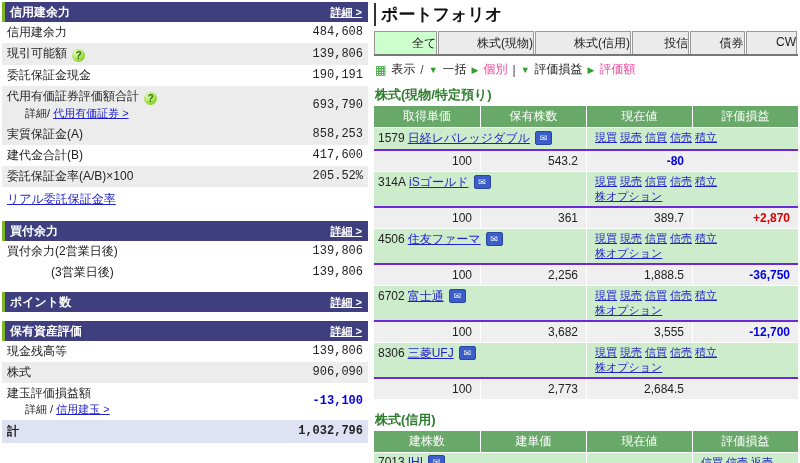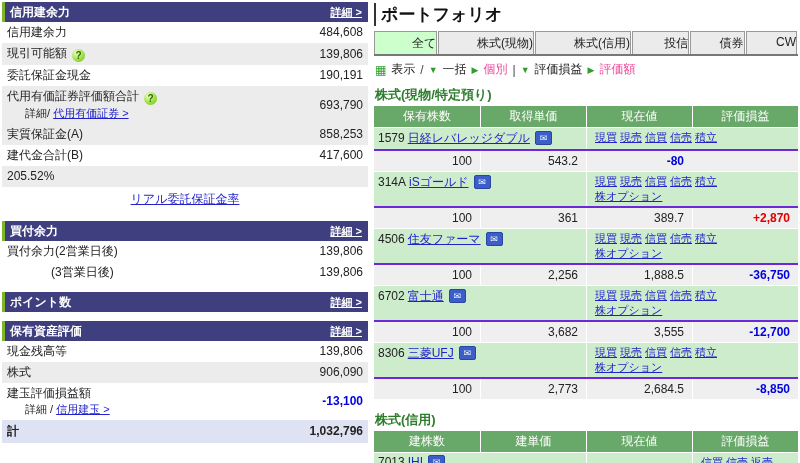--- a/index.html
+++ b/index.html
@@ -16,35 +16,35 @@
   .sec { margin-bottom:9px; }
   .sec-header {
     background:#3f3f80; color:#fff; font-weight:bold; font-size:12px;
     padding:3px 6px 3px 5px; border-left:3px solid #7db629;
     display:flex; justify-content:space-between; align-items:center; height:20px;
   }
   .detail-link { color:#fff; text-decoration:underline; font-size:11px; cursor:pointer; }
   .lrow { display:flex; justify-content:space-between; align-items:center;
           padding:3px 5px; line-height:15px; }
   .lrow.alt { background:#ececec; }
-  .lrow .val { text-align:right; white-space:nowrap; }
+  .lrow .val { text-align:right; white-space:nowrap;font-family:Liberation Mono, monospace; }
   .neg { color:#0000e0; }
   .pos { color:#e00000; }
   .bold { font-weight:bold; }
   .subline { display:block; padding-left:18px; font-size:11px; margin-top:1px; }
   .bluelink { color:#2222cc; text-decoration:underline; cursor:pointer; }
   .total-row { background:#dfe2f2; font-weight:bold; padding:4px 5px; }
   .indent { padding-left:44px; }
   .help-icon {
     display:inline-block; width:13px; height:13px; border-radius:50%;
     background:radial-gradient(circle at 35% 30%, #eaffc0, #8cd42a 70%, #6ab017);
     color:#2c6e00; font-weight:bold; font-size:10px; line-height:13px;
     text-align:center; vertical-align:-2px; margin-left:5px; cursor:pointer;
   }
-  .linkrow { padding:4px 5px;text-align:center; }
+  .linkrow { padding:4px 5px; }
 
   
   .pf-title { font-weight:bold; font-size:17px; border-left:2px solid #333;
               padding-left:5px; margin:1px 0 5px 0; color:#111; }
   .tabs { display:flex; border-bottom:2px solid #777; }
   .tab { background:#ebebeb; border:1px solid #999; border-bottom:none;
          text-align:right; font-size:12px; padding:3px 0 2px 0; cursor:pointer;
          margin-right:1px; color:#222; }
   .tab.active { background:#ccffcc; }
   .t0{width:64px}.t1{width:97px}.t2{width:97px}.t3{width:58px}.t4{width:55px}.t5{width:52px}
@@ -110,20 +110,21 @@
       </div>
       <div class="lrow alt">
         <span class="lbl">実質保証金(A)</span>
         <span class="val">858,253</span>
       </div>
       <div class="lrow">
         <span class="lbl">建代金合計(B)</span>
         <span class="val">417,600</span>
       </div>
       <div class="lrow alt">
+        <span class="lbl">委託保証金率(A/B)×100</span>
         <span class="val">205.52%</span>
       </div>
       <div class="linkrow">
         <a class="bluelink">リアル委託保証金率</a>
       </div>
     </div>
 
     <div class="sec">
       <div class="sec-header">
         <span>買付余力</span>
@@ -197,22 +198,22 @@
       <span class="tri">▼</span>
       <span>評価損益</span>
       <span class="tri">▶</span>
       <a>評価額</a>
     </div>
 
     <div class="sec-title-green">株式(現物/特定預り)</div>
 
     <div>
       <div class="th-row">
+        <div class="th">取得単価</div>
         <div class="th">保有株数</div>
-        <div class="th">取得単価</div>
         <div class="th">現在値</div>
         <div class="th">評価損益</div>
       </div>
 
       <div class="name-row">
         <div class="nl">
           <span class="code">1579</span><a class="stock-link">日経レバレッジダブル</a><span class="env">✉</span>
         </div>
         <div class="nr">
           <span class="tl">現買</span><span class="tl">現売</span><span class="tl">信買</span><span class="tl">信売</span><span class="tl">積立</span>
@@ -278,21 +279,20 @@
         </div>
         <div class="nr">
           <span class="tl">現買</span><span class="tl">現売</span><span class="tl">信買</span><span class="tl">信売</span><span class="tl">積立</span><br>
           <span class="tl">株オプション</span>
         </div>
       </div>
       <div class="val-row">
         <div class="vc">100</div>
         <div class="vc">2,773</div>
         <div class="vc">2,684.5</div>
-        <div class="vc pl neg">-8,850</div>
       </div>
     </div>
 
     <div class="sec-title-green" style="margin-top:12px;">株式(信用)</div>
 
     <div class="mtable">
       <div class="th-row">
         <div class="th">建株数</div>
         <div class="th">建単価</div>
         <div class="th">現在値</div>

